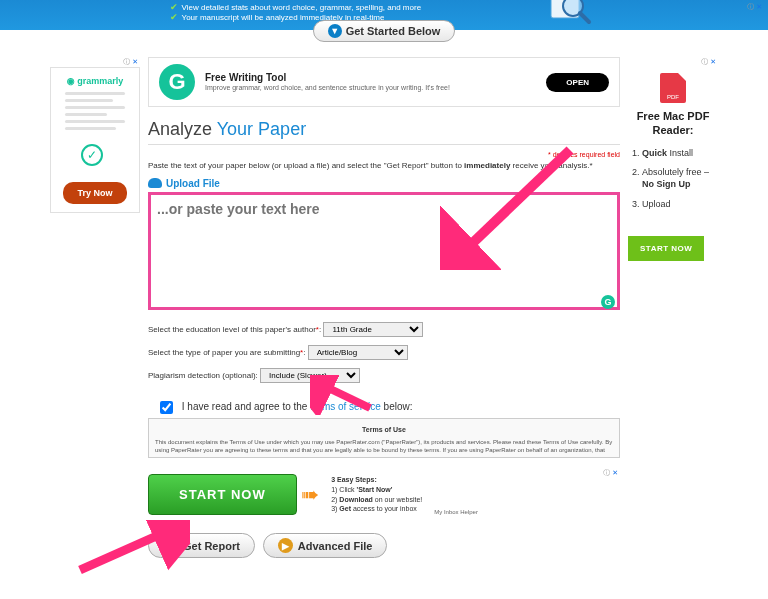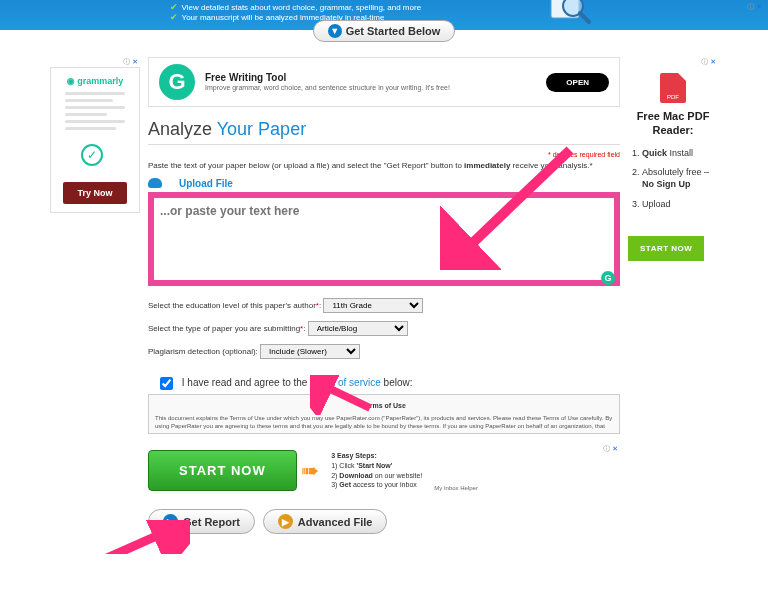--- a/index.html
+++ b/index.html
@@ -16,36 +16,36 @@
 .right-col{width:90px;flex-shrink:0}
 .main-col{flex:1;min-width:0}
 .ad-box{border:1px solid #e0e0e0;padding:8px;text-align:center;position:relative;font-size:8px}
 .ad-marker{font-size:7px;color:#999;text-align:right;padding:0 2px}
 .ad-marker .x{color:#1a73e8;margin-left:2px}
 .grammarly-logo{color:#15c39a;font-weight:bold;font-size:9px}
 .left-ad-title{font-weight:bold;font-size:12px;margin:8px 0;color:#222}
 .placeholder-lines{margin:6px auto;width:60px}
 .placeholder-lines .pl{height:3px;background:#e0e0e0;margin:4px 0;border-radius:2px}
 .checkmark-circle{width:22px;height:22px;border:2px solid #15c39a;border-radius:50%;display:inline-flex;align-items:center;justify-content:center;margin:8px auto;color:#15c39a;font-size:12px}
-.try-now{background:#7f1d1d;color:#fff;border:none;border-radius:2px;padding:6px 14px;font-size:9px;font-weight:bold;cursor:pointer;margin-top:8px}
+.try-now{background:#c2410c;color:#fff;border:none;border-radius:10px;padding:6px 14px;font-size:9px;font-weight:bold;cursor:pointer;margin-top:8px}
 .top-inline-ad{border:1px solid #e0e0e0;display:flex;align-items:center;padding:6px 10px;gap:10px;margin-bottom:12px;font-size:8px}
 .g-circle{width:36px;height:36px;background:#15c39a;border-radius:50%;display:flex;align-items:center;justify-content:center;color:#fff;font-size:22px;font-weight:bold;flex-shrink:0}
 .top-inline-ad .txt{flex:1}
 .top-inline-ad .txt .t1{font-weight:bold;font-size:10px;color:#222}
 .top-inline-ad .txt .t2{color:#666;font-size:7px;line-height:1.3}
 .open-btn{background:#000;color:#fff;border:none;border-radius:14px;padding:5px 20px;font-size:8px;font-weight:bold;cursor:pointer}
 .analyze-heading{font-size:18px;font-weight:normal;margin:8px 0 4px}
 .analyze-heading .a1{color:#444}
 .analyze-heading .a2{color:#1b8ad4}
 .hr{border-top:1px solid #ddd;margin-bottom:6px}
 .required-note{text-align:right;color:#d00;font-size:7px;margin-bottom:3px}
 .instruction{font-size:8px;color:#333;margin-bottom:4px}
-.upload-file{color:#1b8ad4;font-size:10px;font-weight:bold;cursor:pointer;display:inline-flex;align-items:center;gap:17px;margin-bottom:3px}
+.upload-file{color:#1b8ad4;font-size:10px;font-weight:bold;cursor:pointer;display:inline-flex;align-items:center;gap:4px;margin-bottom:3px}
 .cloud-icon{width:14px;height:10px;background:#1b8ad4;border-radius:6px 6px 3px 3px;position:relative}
-.textarea{width:100%;height:94px;border:6px solid #ec4899;padding:6px;font-size:12px;font-weight:bold;color:#888;font-family:inherit;resize:none;position:relative}
+.textarea{width:100%;height:118px;border:3px solid #ec4899;padding:6px;font-size:14px;font-weight:bold;color:#888;font-family:inherit;resize:none;position:relative}
 .textarea-wrap{position:relative}
 .g-badge{position:absolute;right:5px;bottom:5px;width:14px;height:14px;background:#15c39a;border-radius:50%;color:#fff;font-size:9px;display:flex;align-items:center;justify-content:center;font-weight:bold}
 .form-row{font-size:8px;color:#333;margin-top:8px}
 .form-row select{font-size:8px;border:1px solid #aaa;background:#f0f0f0;padding:1px 4px;width:100px}
 .ast{color:#d00}
 .agree-row{margin-top:18px;font-size:10px;color:#333;padding-left:12px}
 .agree-row input{margin-right:6px;vertical-align:middle}
 .agree-row .tos-link{color:#1b8ad4;cursor:pointer}
 .tos-box{border:1px solid #ccc;background:#f9f9f9;margin-top:4px;padding:6px;font-size:6px;color:#555;line-height:1.4;height:40px;overflow:hidden}
 .tos-box .tos-title{text-align:center;font-weight:bold;font-size:7px;margin-bottom:3px;color:#333}

